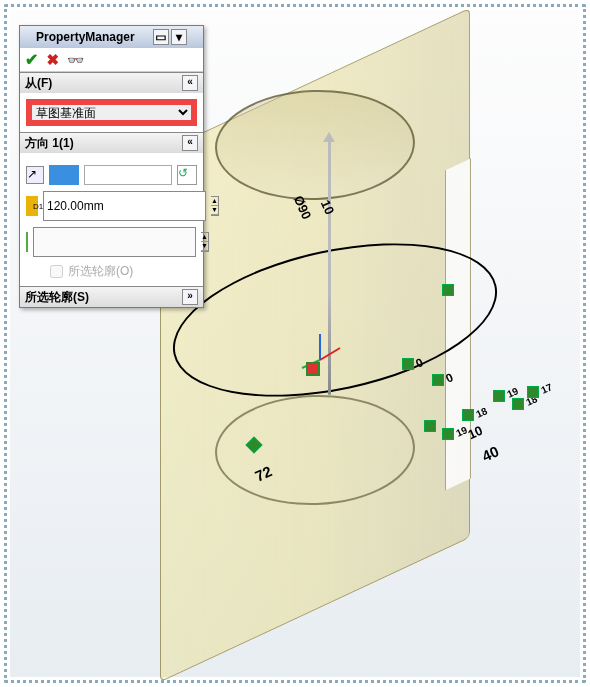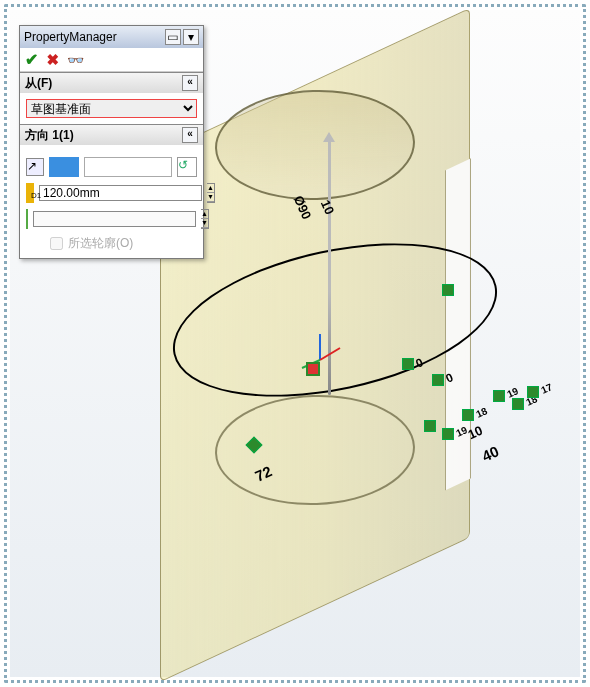--- a/index.html
+++ b/index.html
@@ -17,45 +17,45 @@
 .axis::before{content:"";position:absolute;top:-9px;left:-5px;border:6px solid transparent;border-bottom:10px solid #bbb}
 .triad{position:absolute;left:170px;top:280px;width:50px;height:40px}
 .triad .R{stroke:#d22}.triad .B{stroke:#26d}.triad .G{stroke:#2a4}
 .dim{position:absolute;color:#000;font-weight:bold;transform:rotate(-24deg)}
 .dim.v{writing-mode:vertical-rl}
 .rel{position:absolute;width:12px;height:12px;background:#2c8a2c;border:1px solid #0a4}
 .origin{position:absolute;width:14px;height:14px;background:#d33;border:2px solid #2c8a2c}
 
 
 .panel{position:absolute;left:19px;top:25px;width:185px;background:#fff;border:1px solid #7a7a7a;box-shadow:2px 2px 4px rgba(0,0,0,.3);z-index:2}
-.titlebar{height:22px;background:linear-gradient(#e6ecf5,#b9c7de);display:flex;align-items:center;padding:0 4px;font-weight:normal}
+.titlebar{height:22px;background:linear-gradient(#e6ecf5,#b9c7de);display:flex;align-items:center;padding:0 16px;font-weight:bold}
 .titlebar .sp{flex:1}
 .tb-btn{width:16px;height:16px;margin-left:2px;border:1px solid #888;background:#f3f5f9;display:flex;align-items:center;justify-content:center}
 .feat{height:22px;background:linear-gradient(#fefde8,#f3efbf);display:flex;align-items:center;padding:0 4px}
 .feat-icon{width:16px;height:14px;background:linear-gradient(#f5e08a,#d9b445);border:1px solid #a07a1a;margin-right:4px}
 .help{width:18px;height:18px;border:1px solid #888;background:#e4eaf2;text-align:center;color:#246;font-weight:bold}
 .toolbar{height:24px;display:flex;align-items:center;padding:0 5px;gap:8px;border-bottom:1px solid #ccc}
 .ok{color:#1a8a1a;font-size:16px;font-weight:bold}
 .cancel{color:#c22;font-size:15px;font-weight:bold}
 .glasses{color:#b38b2a;font-size:14px}
 .section{border-top:1px solid #888}
 .sec-head{height:20px;background:linear-gradient(#f4f4f4,#dcdcdc);display:flex;align-items:center;padding:0 5px;font-weight:bold}
 .sec-head .sp{flex:1}
 .chev{width:16px;height:16px;border:1px solid #888;background:#f3f5f9;font-size:10px;text-align:center}
 .sec-body{padding:6px;background:#fff}
-select{width:100%;height:19px;border:1px solid #ef4444}
+select{width:100%;height:27px;border:6px solid #ef4444}
 .row{display:flex;align-items:center;margin-top:6px;gap:5px}
 .flip{width:18px;height:18px;border:1px solid #888;background:#eef}
 .swatch{width:30px;height:20px;background:#3a8fe0;border:1px solid #3a8fe0}
 .swoption{flex:1;height:20px;border:1px solid #aaa}
 .undo{width:20px;height:20px;border:1px solid #999;color:#2a6}
-.dim-icon{width:20px;height:20px;border:4px solid #eab308;position:relative;background:#a3a3a3}
+.dim-icon{width:20px;height:20px;border:6px solid #eab308;position:relative;background:#a3a3a3}
 .dim-icon::before{content:"";position:absolute;inset:3px;border-top:1px solid #333;transform:rotate(38deg)}
 .dim-icon span{position:absolute;bottom:-1px;left:1px;font-size:8px}
-input[type=text]{flex:1;height:16px;border:1px solid #888;padding:0 3px}
+input[type=text]{flex:1;height:30px;border:1px solid #888;padding:0 3px}
 .spin{width:14px;height:20px;border:1px solid #888;border-left:0;display:flex;flex-direction:column}
 .spin div{flex:1;font-size:7px;text-align:center;border-bottom:1px solid #999}
 .draft-icon{width:20px;height:20px;border:1px solid #5a4;background:linear-gradient(#8cdb55,#4a8b2c)}
 .disabled{color:#aaa}
 </style>
 </head>
 <body>
 
 <div class="stamp"></div>
 <div class="viewport"></div>
@@ -157,13 +157,20 @@
             <div>▼</div>
           </div>
       </div>
       <div class="row disabled">
         <input type="checkbox" disabled="" style="margin-left: 24px;">
         <span>所选轮廓(O)</span>
       </div>
     </div>
   </div>
 
+  <div class="section">
+    <div class="sec-head">
+      <span>所选轮廓(S)</span>
+      <span class="sp"></span>
+      <div class="chev">»</div>
+    </div>
+  </div>
 </div>
 
 </body></html>

